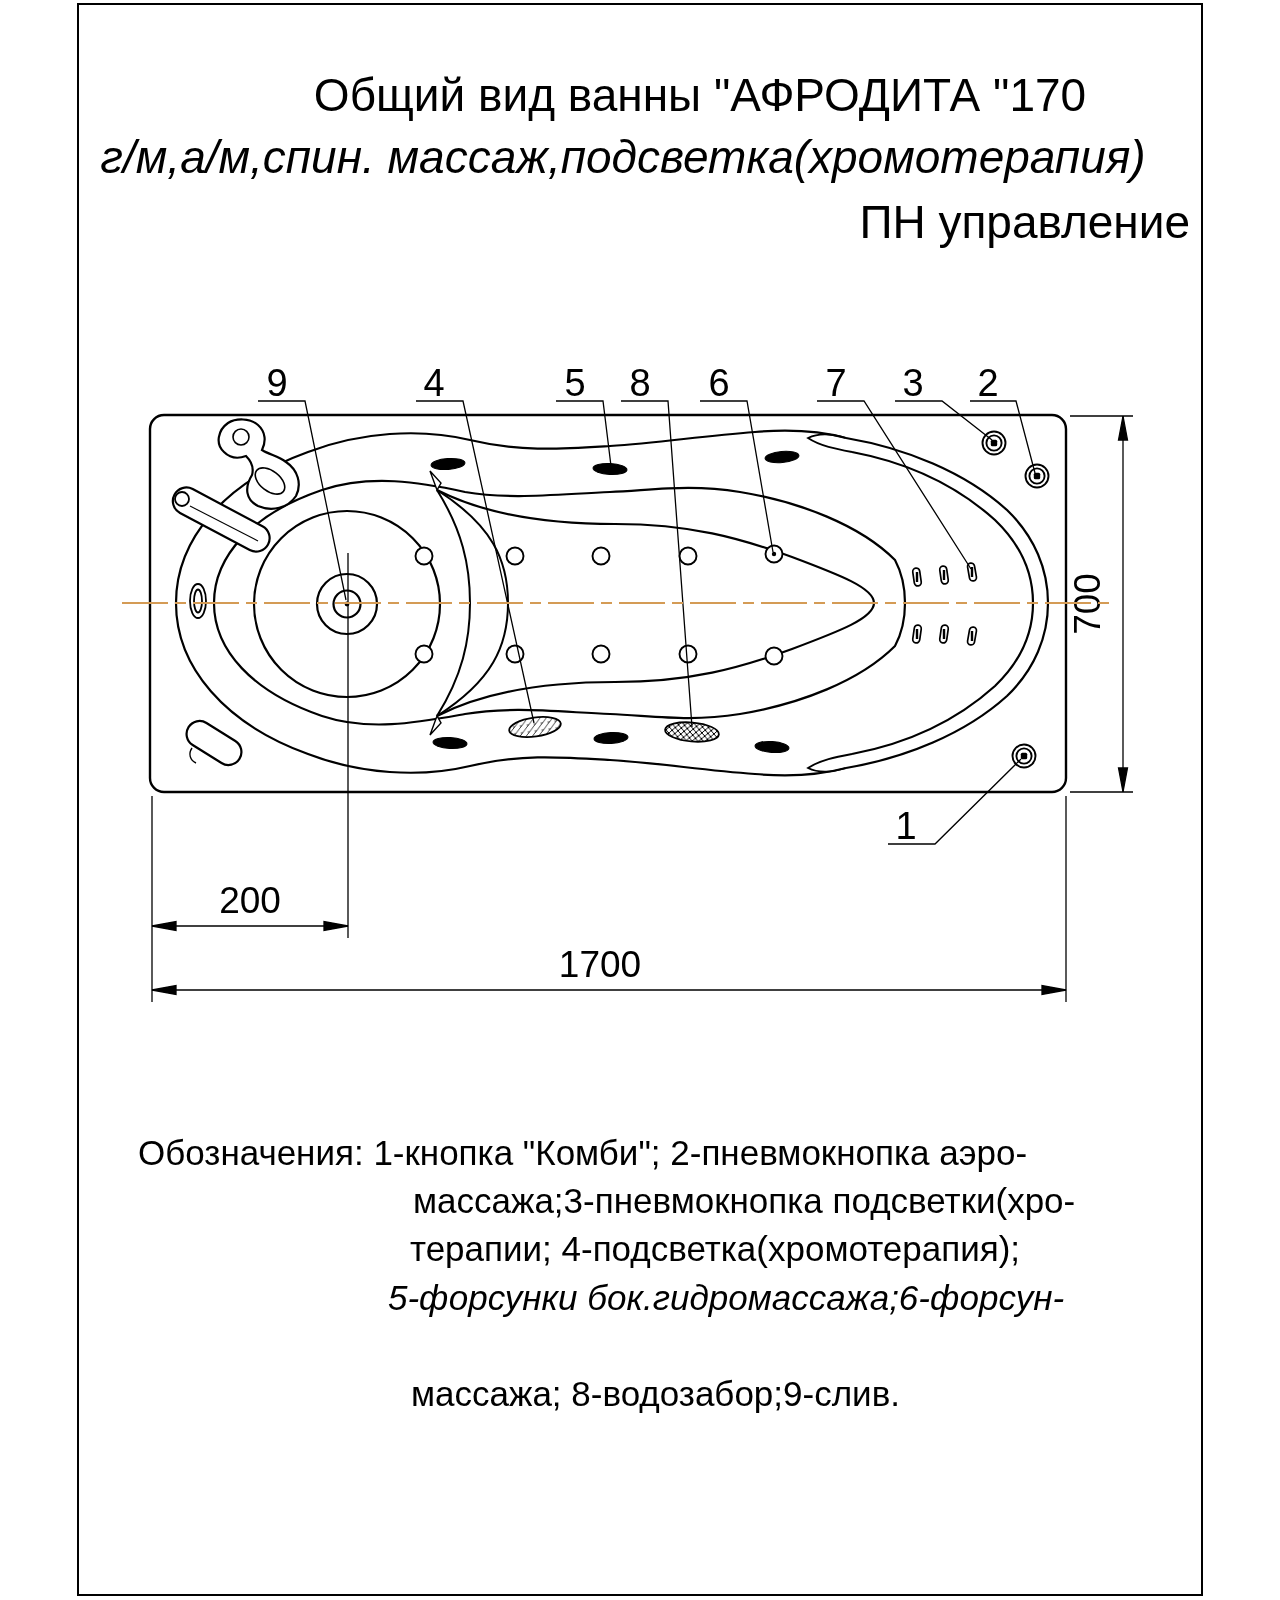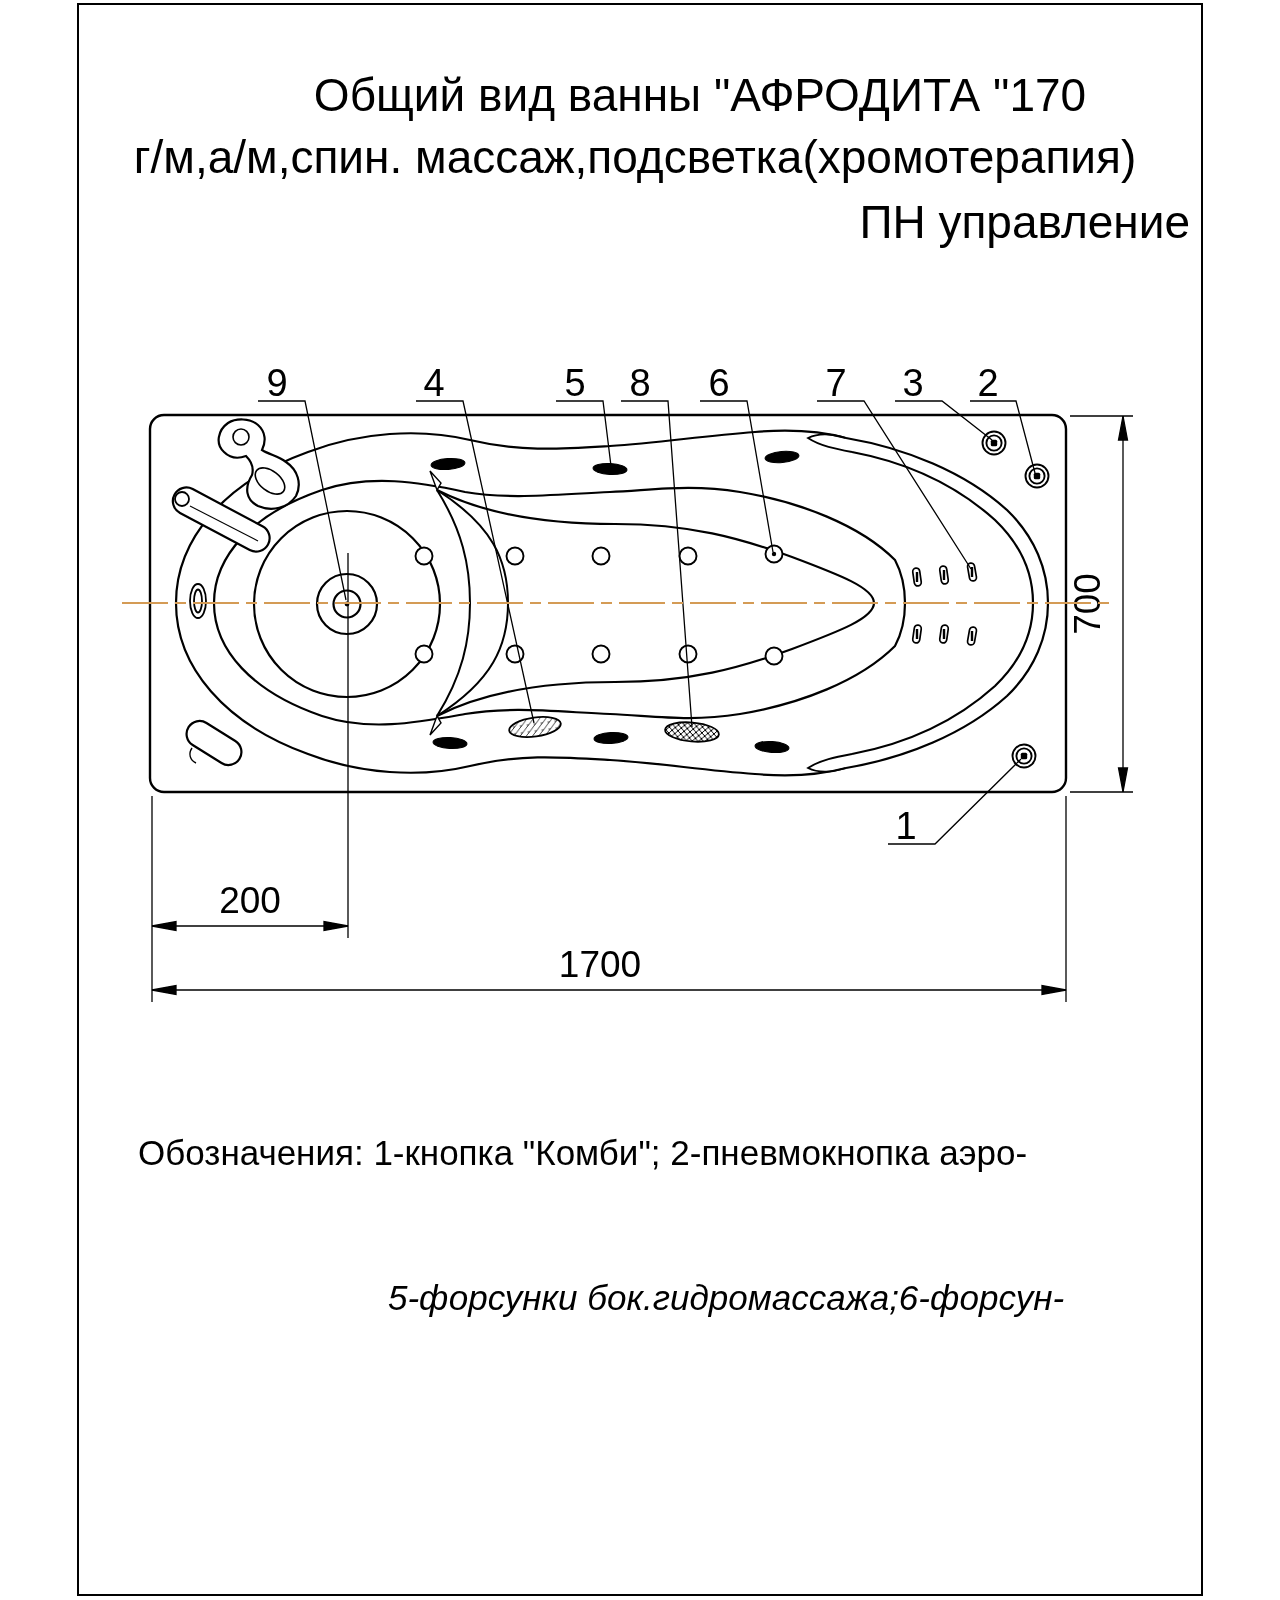--- a/index.html
+++ b/index.html
@@ -3,21 +3,21 @@
 <meta charset="utf-8">
 <style>
   html,body{margin:0;padding:0;background:#ffffff;}
   #page{position:relative;width:1280px;height:1600px;background:#ffffff;overflow:hidden;
         font-family:"Liberation Sans", sans-serif;color:#000;}
   #page-border{position:absolute;left:77px;top:3px;width:1126px;height:1593px;
         border:2px solid #000;box-sizing:border-box;}
   .title-line{position:absolute;text-align:center;white-space:nowrap;
         font-size:46px;line-height:1;color:#000;}
   #title-1{left:200px;top:72px;width:1000px;}
-  #title-2{left:80px;top:134px;width:1110px;}
+  #title-2{left:68px;top:134px;width:1110px;font-style:italic;}
   #title-3{left:70px;top:199px;width:1120px;text-align:right;}
   .legend-line{position:absolute;white-space:nowrap;font-size:35px;line-height:1;color:#000;}
   #legend-1{left:138px;top:1135px;}
   #legend-2{left:413px;top:1183px;}
   #legend-3{left:410px;top:1231px;}
   #legend-4{left:388px;top:1280px;font-style:italic;}
   #legend-5{left:417px;top:1328px;}
   #legend-6{left:411px;top:1376px;}
   svg{position:absolute;left:0;top:0;}
   svg text{font-family:"Liberation Sans", sans-serif;fill:#000;}
@@ -255,14 +255,17 @@
       <text class="dim-num" x="600" y="977">1700</text>
       <text class="dim-num" transform="translate(1100,604) rotate(-90)">700</text>
     </g>
 
     <g>
       <line x1="122" y1="603" x2="1112" y2="603" stroke="#D49B55" stroke-width="2" stroke-dasharray="46 7 11 7"></line>
     </g>
   </svg>
 
   <div id="legend-1" class="legend-line">Обозначения: 1-кнопка "Комби"; 2-пневмокнопка аэро-</div>
+  <div id="legend-2" class="legend-line">массажа;3-пневмокнопка подсветки(хро-</div>
+  <div id="legend-3" class="legend-line">терапии; 4-подсветка(хромотерапия);</div>
   <div id="legend-4" class="legend-line">5-форсунки бок.гидромассажа;6-форсун-</div>
+  <div id="legend-6" class="legend-line">массажа; 8-водозабор;9-слив.</div>
 </div>
 
 </body></html>

